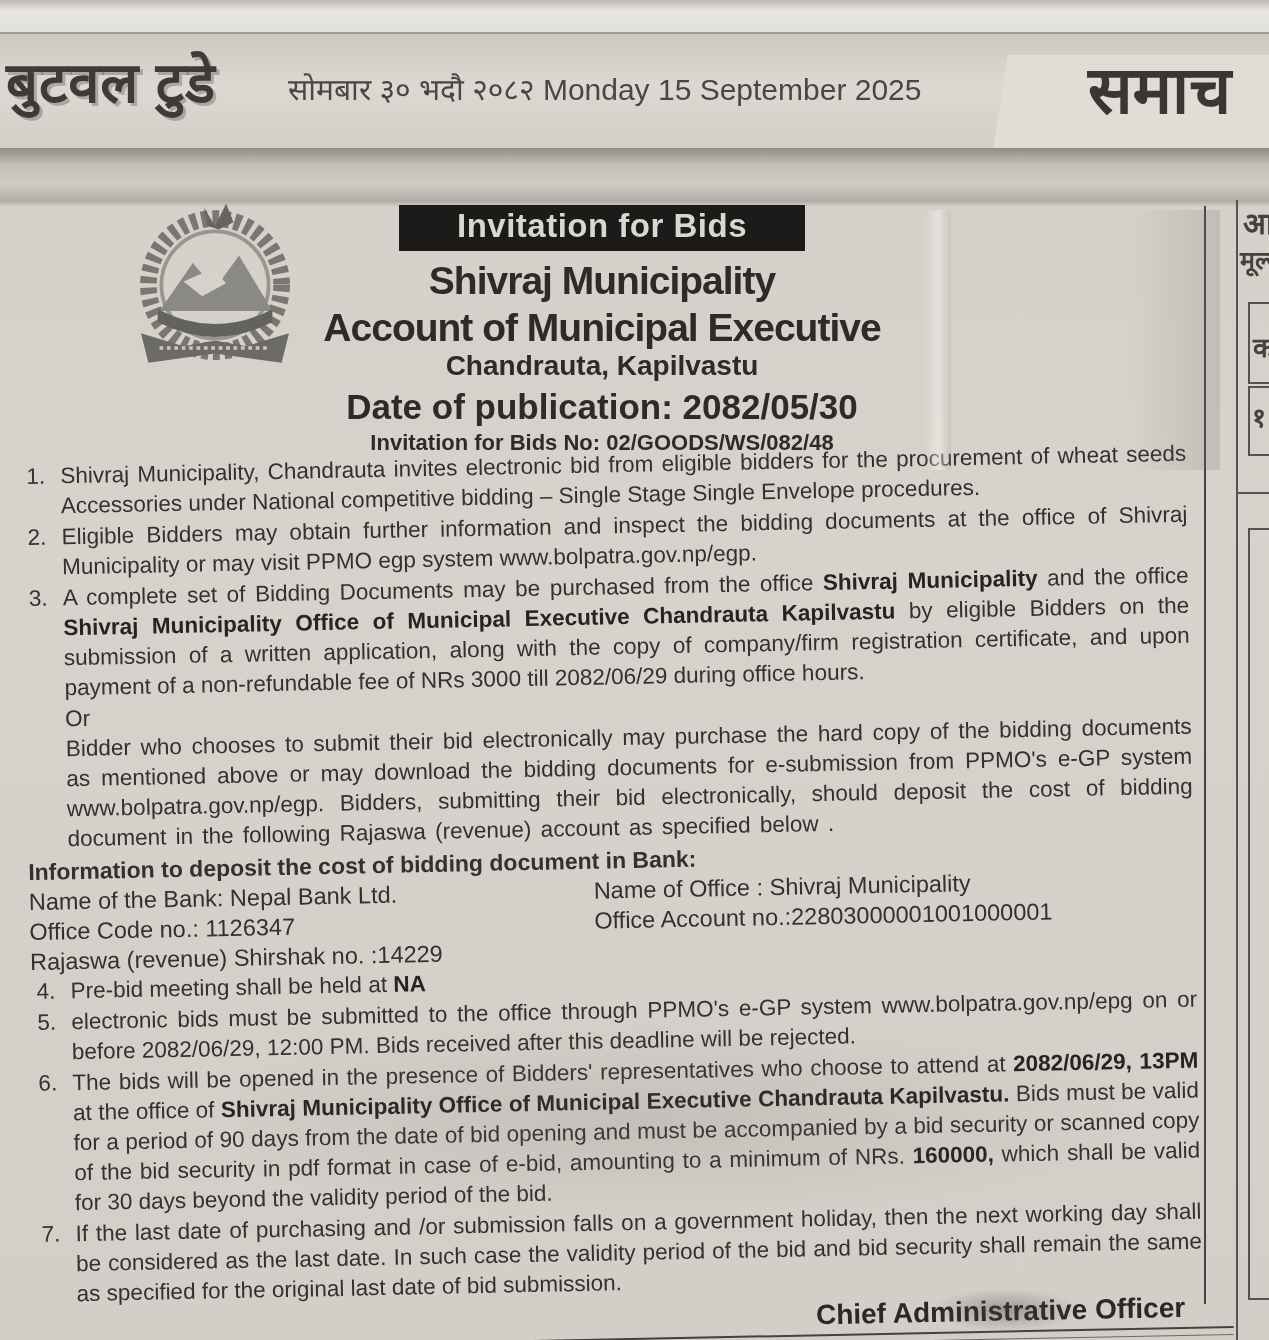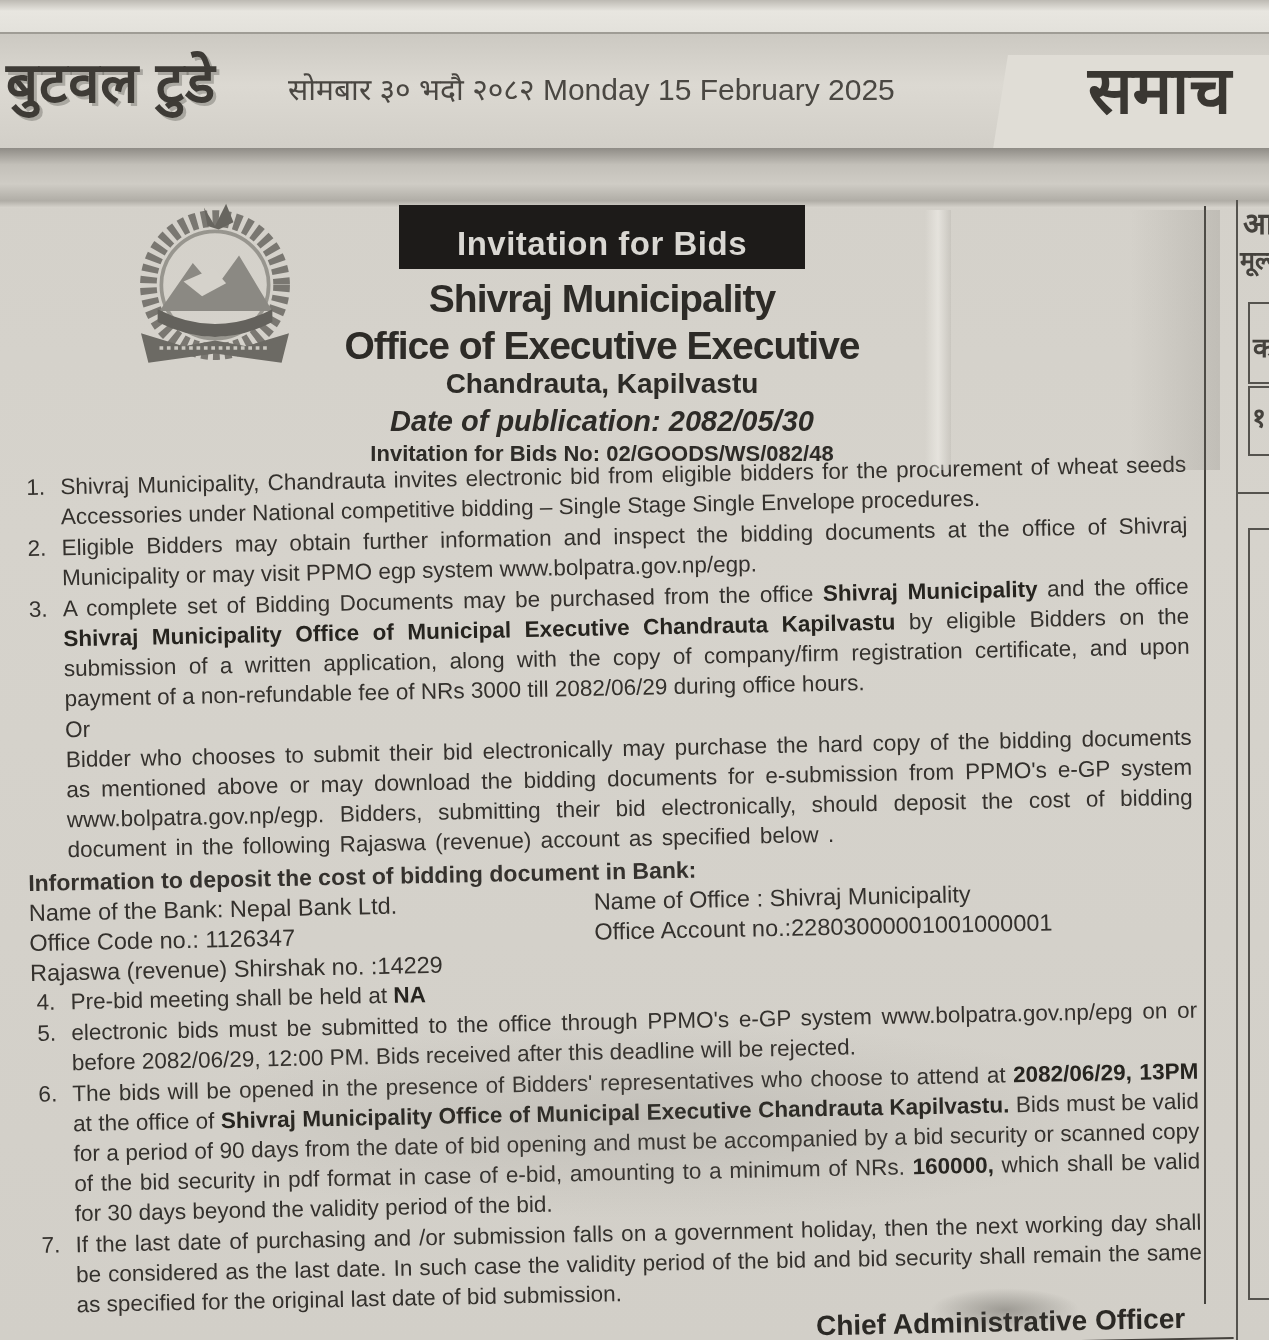--- a/index.html
+++ b/index.html
@@ -26,25 +26,25 @@
   .date-line{position:absolute;left:288px;top:68px;width:680px;
              font-size:30px;color:#4a4742;}
   .right-title{position:absolute;left:1088px;top:42px;width:200px;
                font-size:66px;font-weight:bold;color:#3a3732;}
 
   
   .notice{position:absolute;left:12px;top:198px;width:1200px;}
   .emblem{position:absolute;left:108px;top:2px;width:190px;height:185px;opacity:.82;}
   .head{width:1180px;text-align:center;color:#2d2b27;}
   .banner{display:inline-block;margin-top:7px;background:#1d1b19;color:#d9d7d2;
-          font-size:33px;font-weight:bold;padding:20px 58px 6px 58px;letter-spacing:.5px;}
+          font-size:33px;font-weight:bold;padding:2px 58px 6px 58px;letter-spacing:.5px;}
   .org{font-size:39px;font-weight:bold;letter-spacing:-1px;margin-top:8px;}
   .office{font-size:39px;font-weight:bold;letter-spacing:-1px;margin-top:3px;}
   .addr{font-size:28px;font-weight:bold;margin-top:0;}
-  .pub{font-size:29px;font-weight:bold;margin-top:5px;font-style:italic;}
+  .pub{font-size:35px;font-weight:bold;margin-top:5px;}
   .bidno{font-size:22px;font-weight:bold;margin-top:3px;}
 
   .body{margin-top:6px;padding:0 26px 0 8px;color:#34312d;font-size:22.5px;
         line-height:30px;transform:rotate(-1.15deg);transform-origin:14px top;}
   .li{position:relative;padding-left:40px;text-align:justify;margin-bottom:1px;}
   .li .no{position:absolute;left:6px;top:0;}
   .or-label{padding-left:40px;}
   .or-para{padding-left:40px;text-align:justify;word-spacing:3px;}
   b{color:#26241f;}
   .bank-head{font-weight:bold;font-size:23px;margin-top:2px;}
@@ -76,42 +76,42 @@
 <body>
 
 <div class="page">
 
   <div class="band-top"></div>
   <div class="band-mast"></div>
   <div class="right-patch"></div>
   <div class="band-fold"></div>
 
   <div class="paper-name">बुटवल टुडे</div>
-  <div class="date-line">सोमबार ३० भदौ २०८२ Monday 15 February 2025</div>
+  <div class="date-line">सोमबार ३० भदौ २०८२ Monday 15 September 2025</div>
   <div class="right-title">समाच</div>
 
   <div class="notice">
 
     <svg class="emblem" viewBox="0 0 100 100">
       <g fill="none" stroke="#5a5852">
         <circle cx="50" cy="46" r="36" stroke-width="9" stroke-dasharray="3.5 2.5" opacity=".9"></circle>
         <circle cx="50" cy="46" r="29" stroke-width="2" opacity=".6"></circle>
       </g>
       <polygon points="44,4 50,14 56,2 60,12 52,16 46,14" fill="#504e48"></polygon>
       <path d="M20,60 L38,34 L50,48 L63,30 L81,60 Z" fill="#7c7a74"></path>
       <path d="M33,44 L43,52 L56,45 L49,37 Z" fill="#d6d3cc"></path>
       <path d="M19,59 Q50,75 81,59 L81,66 Q50,82 19,66 Z" fill="#4c4a45"></path>
       <path d="M10,72 L33,79 L50,76 L67,79 L90,72 L86,88 L50,83 L14,88 Z" fill="#56544e"></path>
       <path d="M20,80 L80,80" stroke="#c9c6bf" stroke-width="2" stroke-dasharray="2 2"></path>
     </svg>
 
     <div class="head">
       <div><span class="banner">Invitation for Bids</span></div>
       <div class="org">Shivraj Municipality</div>
-      <div class="office">Office of Executive Executive</div>
+      <div class="office">Account of Municipal Executive</div>
       <div class="addr">Chandrauta, Kapilvastu</div>
       <div class="pub">Date of publication: 2082/05/30</div>
       <div class="bidno">Invitation for Bids No: 02/GOODS/WS/082/48</div>
     </div>
 
     <div class="body">
       <div class="li">
         <span class="no">1.</span>
         <span><span>Shivraj Municipality, Chandrauta invites electronic bid from eligible bidders for the procurement of wheat seeds Accessories under National competitive bidding – Single Stage Single Envelope procedures.</span></span>
       </div>

